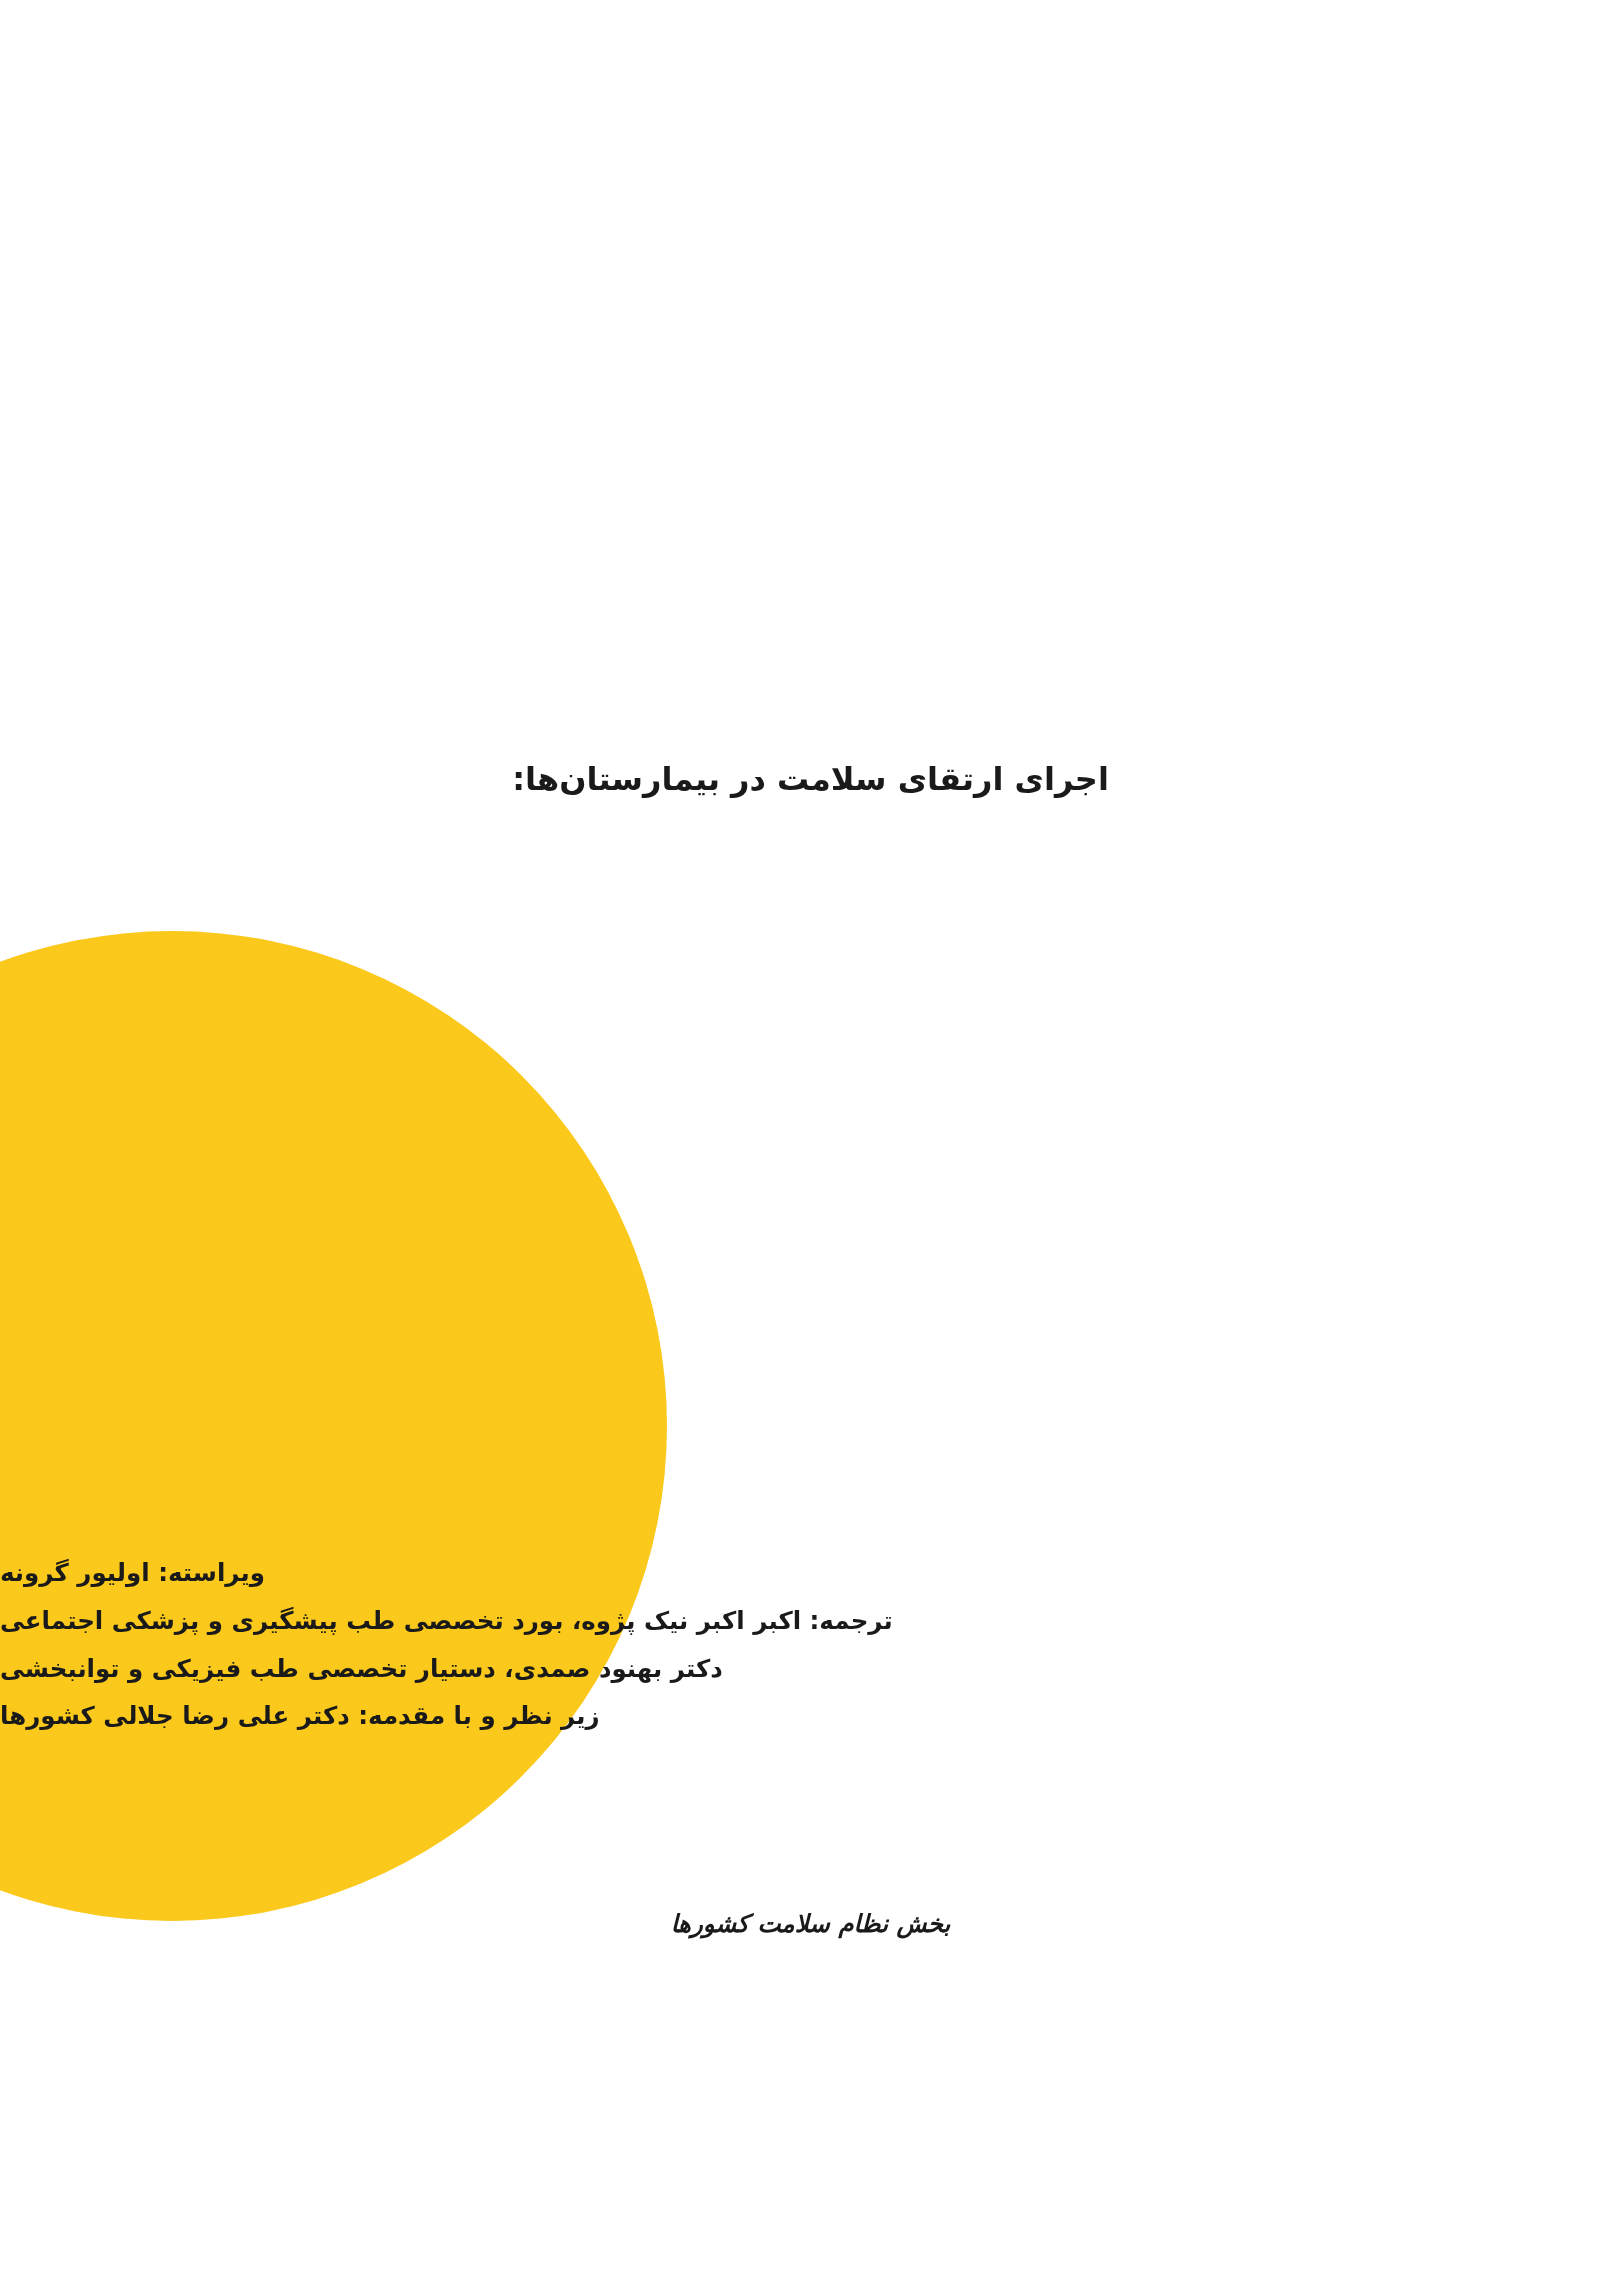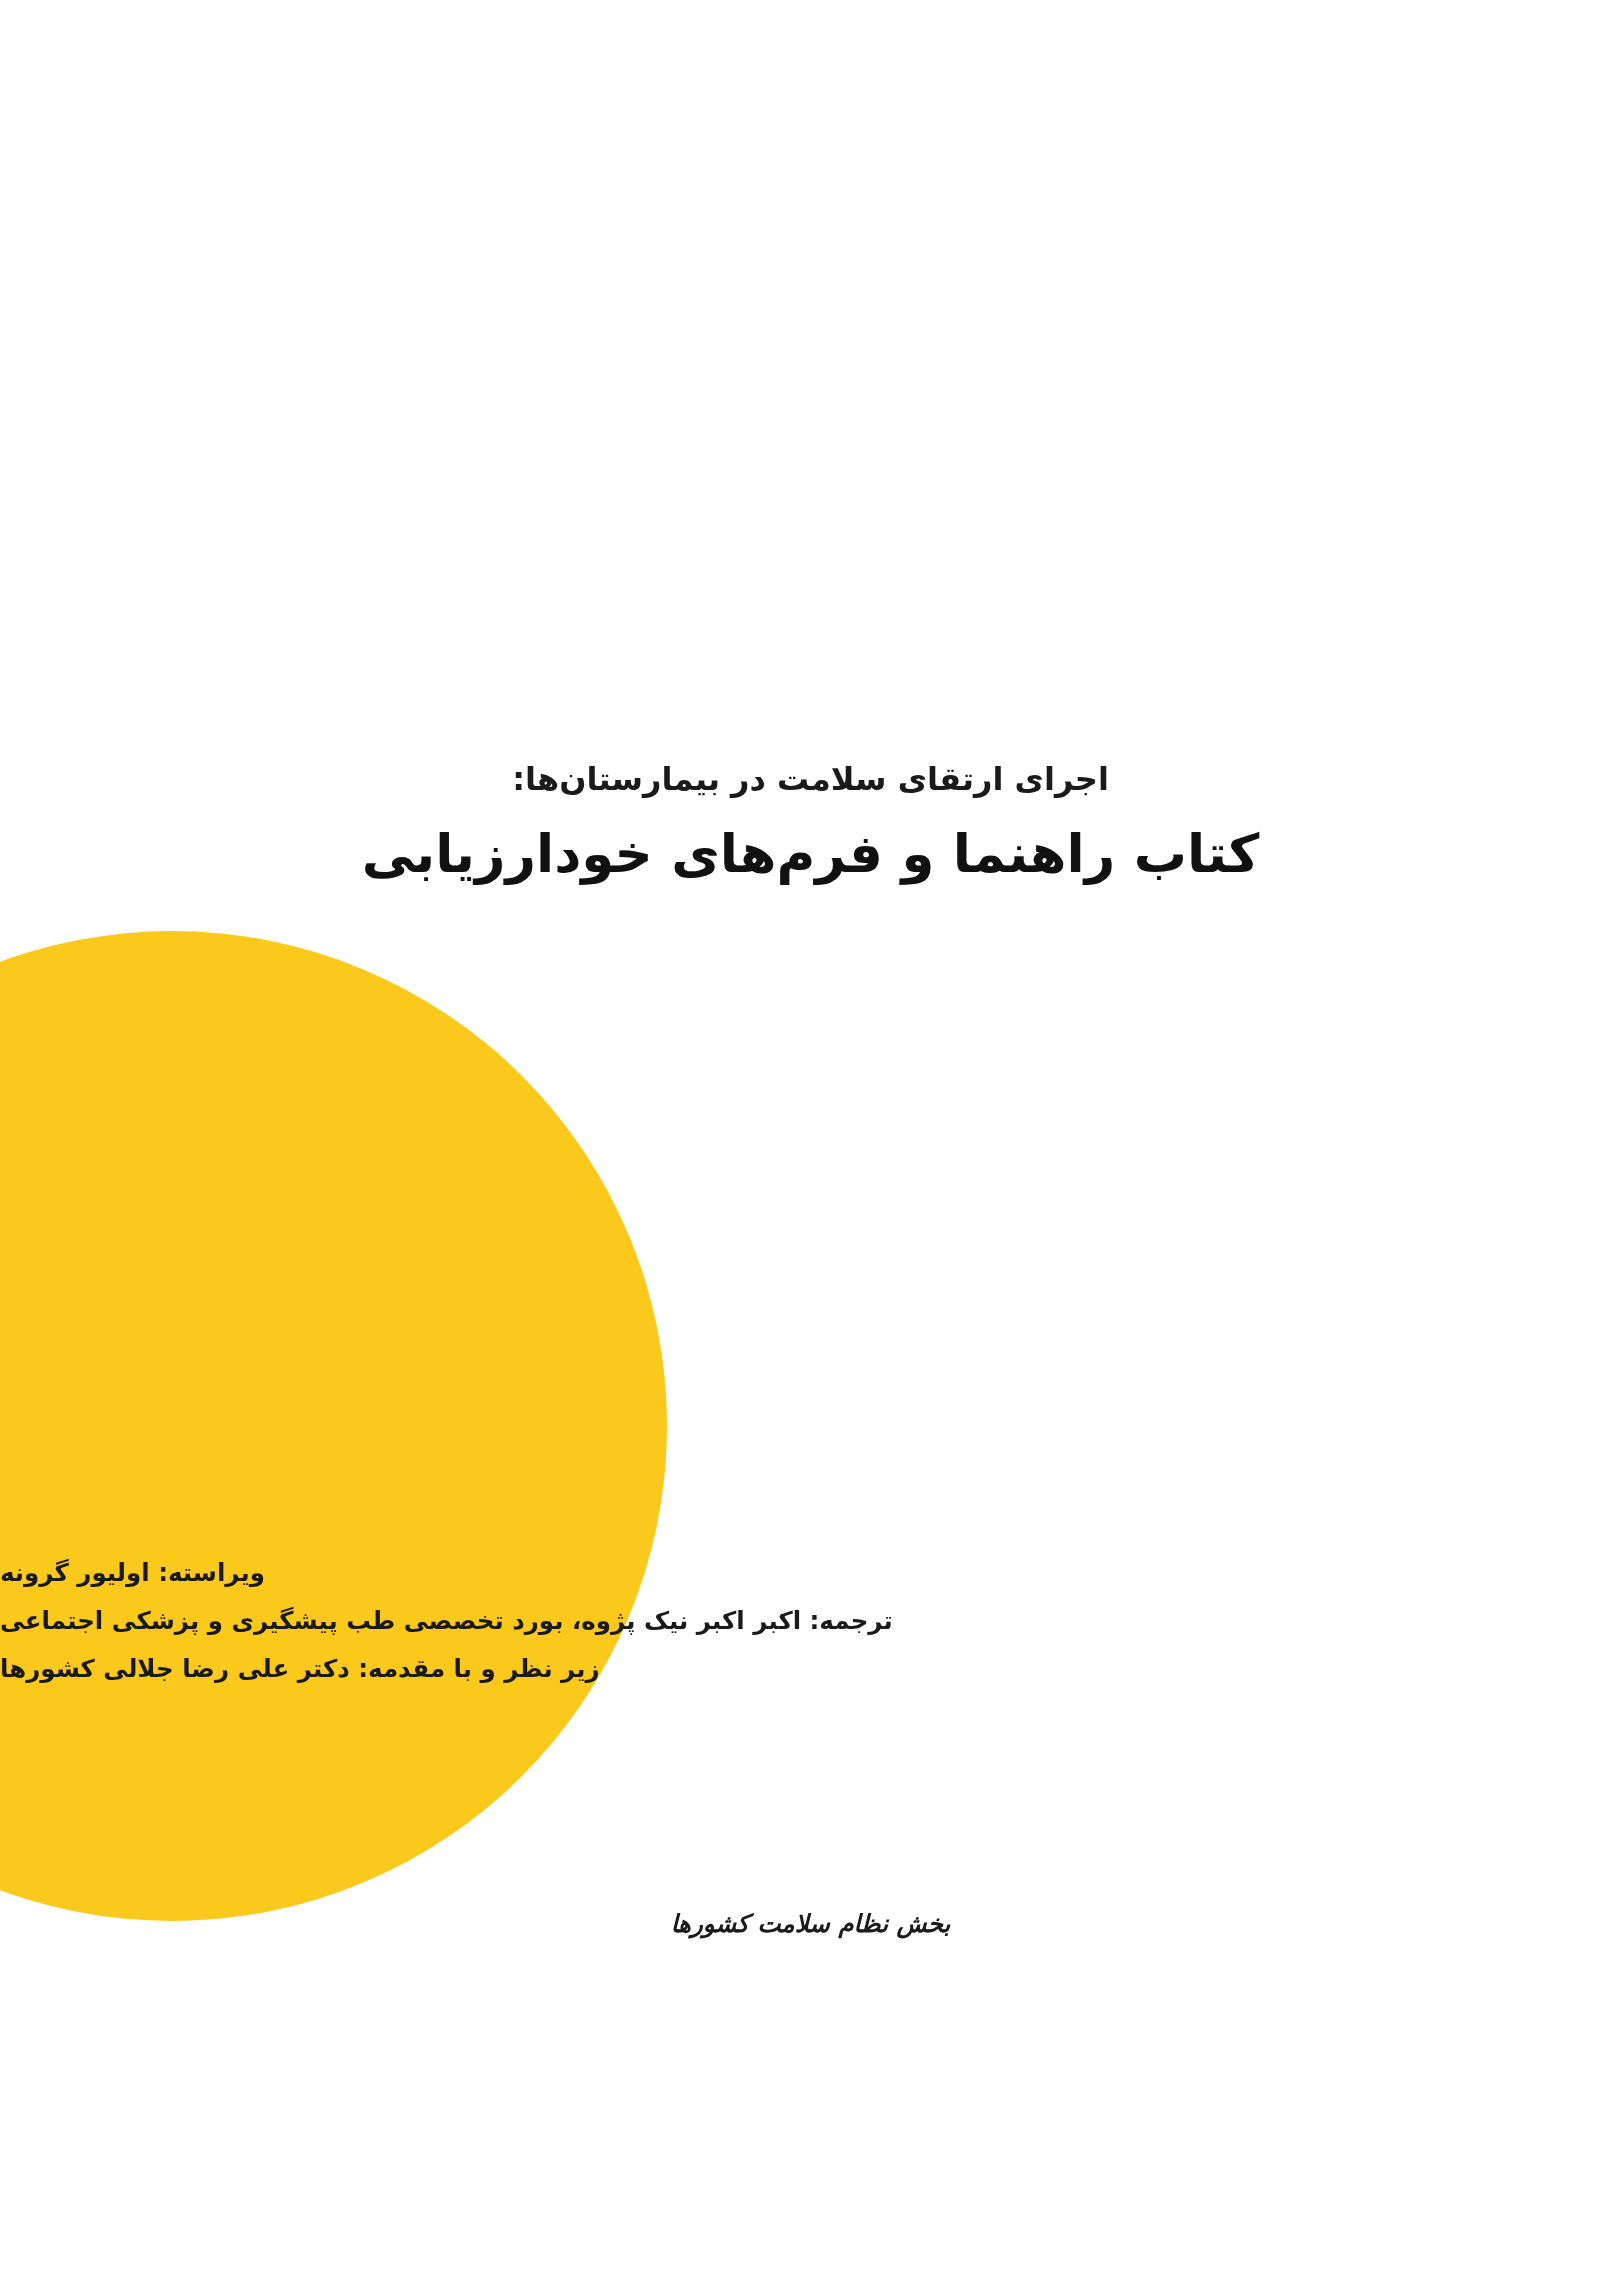--- a/index.html
+++ b/index.html
@@ -88,26 +88,26 @@
 <body>
 
 <div class="page">
 
   <div class="yellow-circle"></div>
 
   <div class="content">
 
     <div class="title-block">
       <div class="title-sub">اجرای ارتقای سلامت در بیمارستان‌ها:</div>
-      <div class="title-main">کتاب راهنما و فرم‌های خودارزیابی</div>
     </div>
 
     <div class="credits">
       <div class="line">ویراسته: اولیور گرونه</div>
       <div class="line">ترجمه: اکبر اکبر نیک پژوه، بورد تخصصی طب پیشگیری و پزشکی اجتماعی</div>
+      <div class="line">دکتر بهنود صمدی، دستیار تخصصی طب فیزیکی و توانبخشی</div>
       <div class="line">زیر نظر و با مقدمه: دکتر علی رضا جلالی کشورها</div>
     </div>
 
     <div class="publisher">
       <div class="line">بخش نظام سلامت کشورها</div>
     </div>
 
   </div>
 </div>
 

